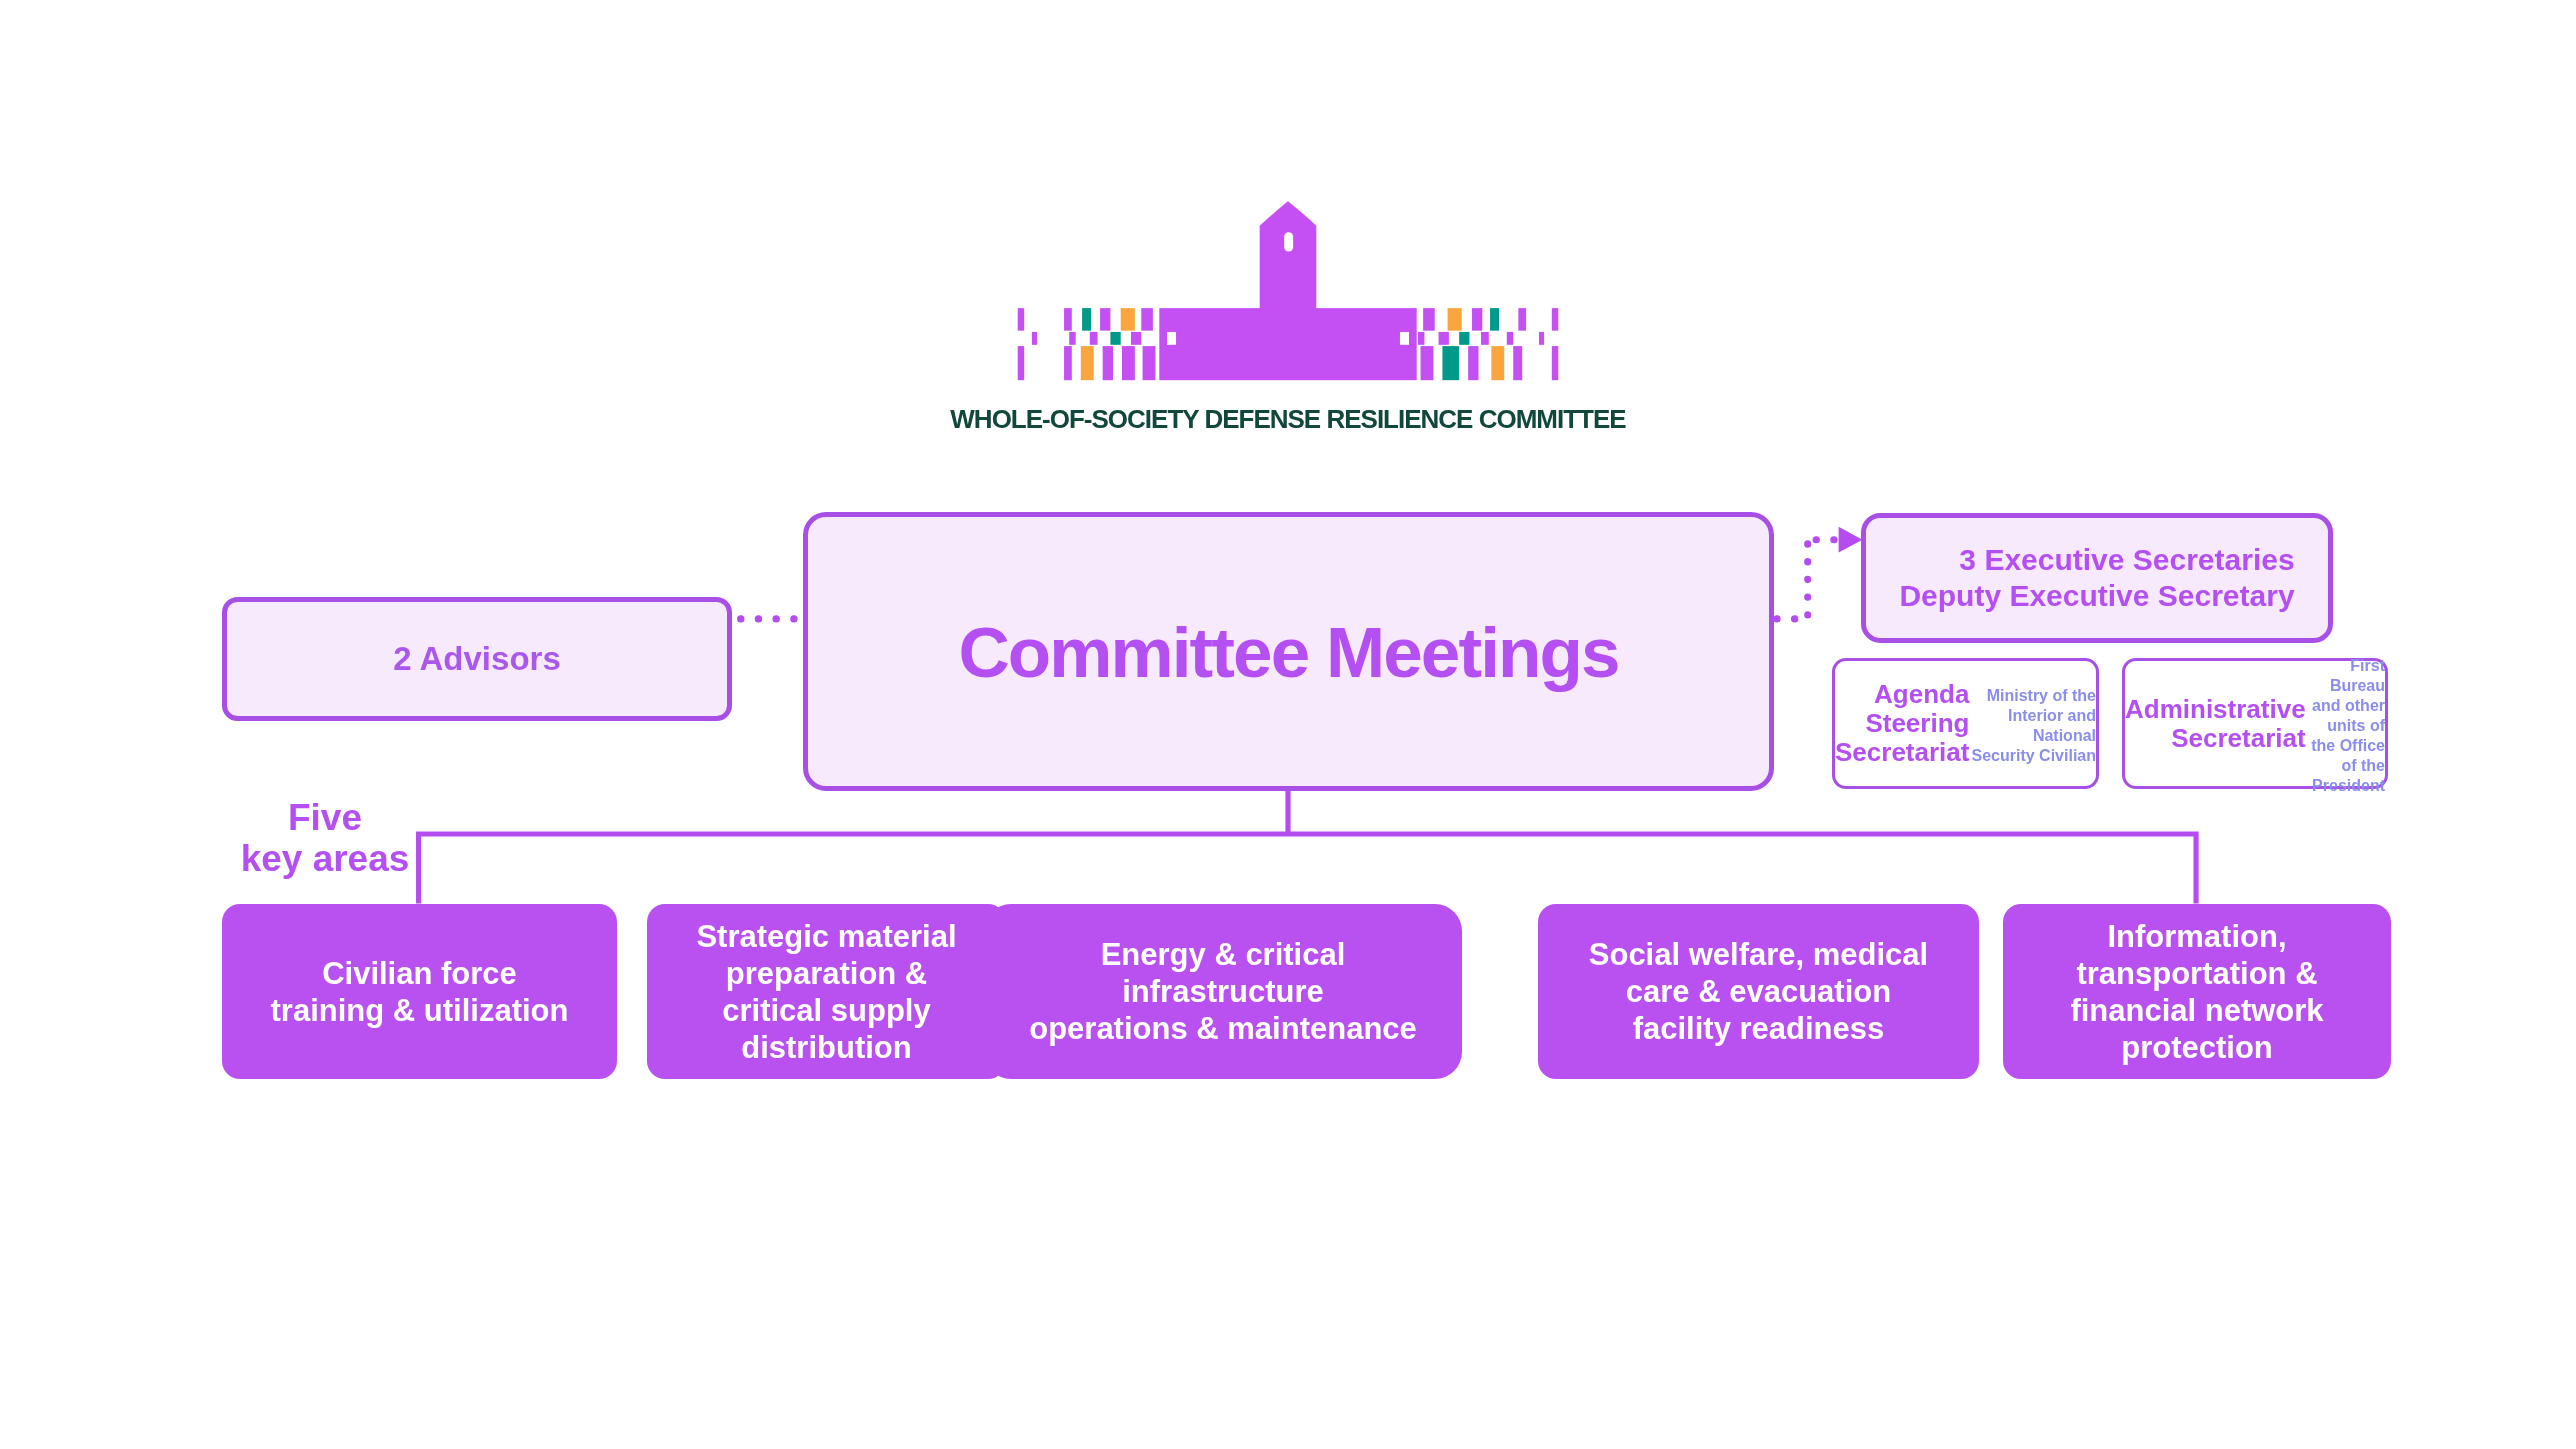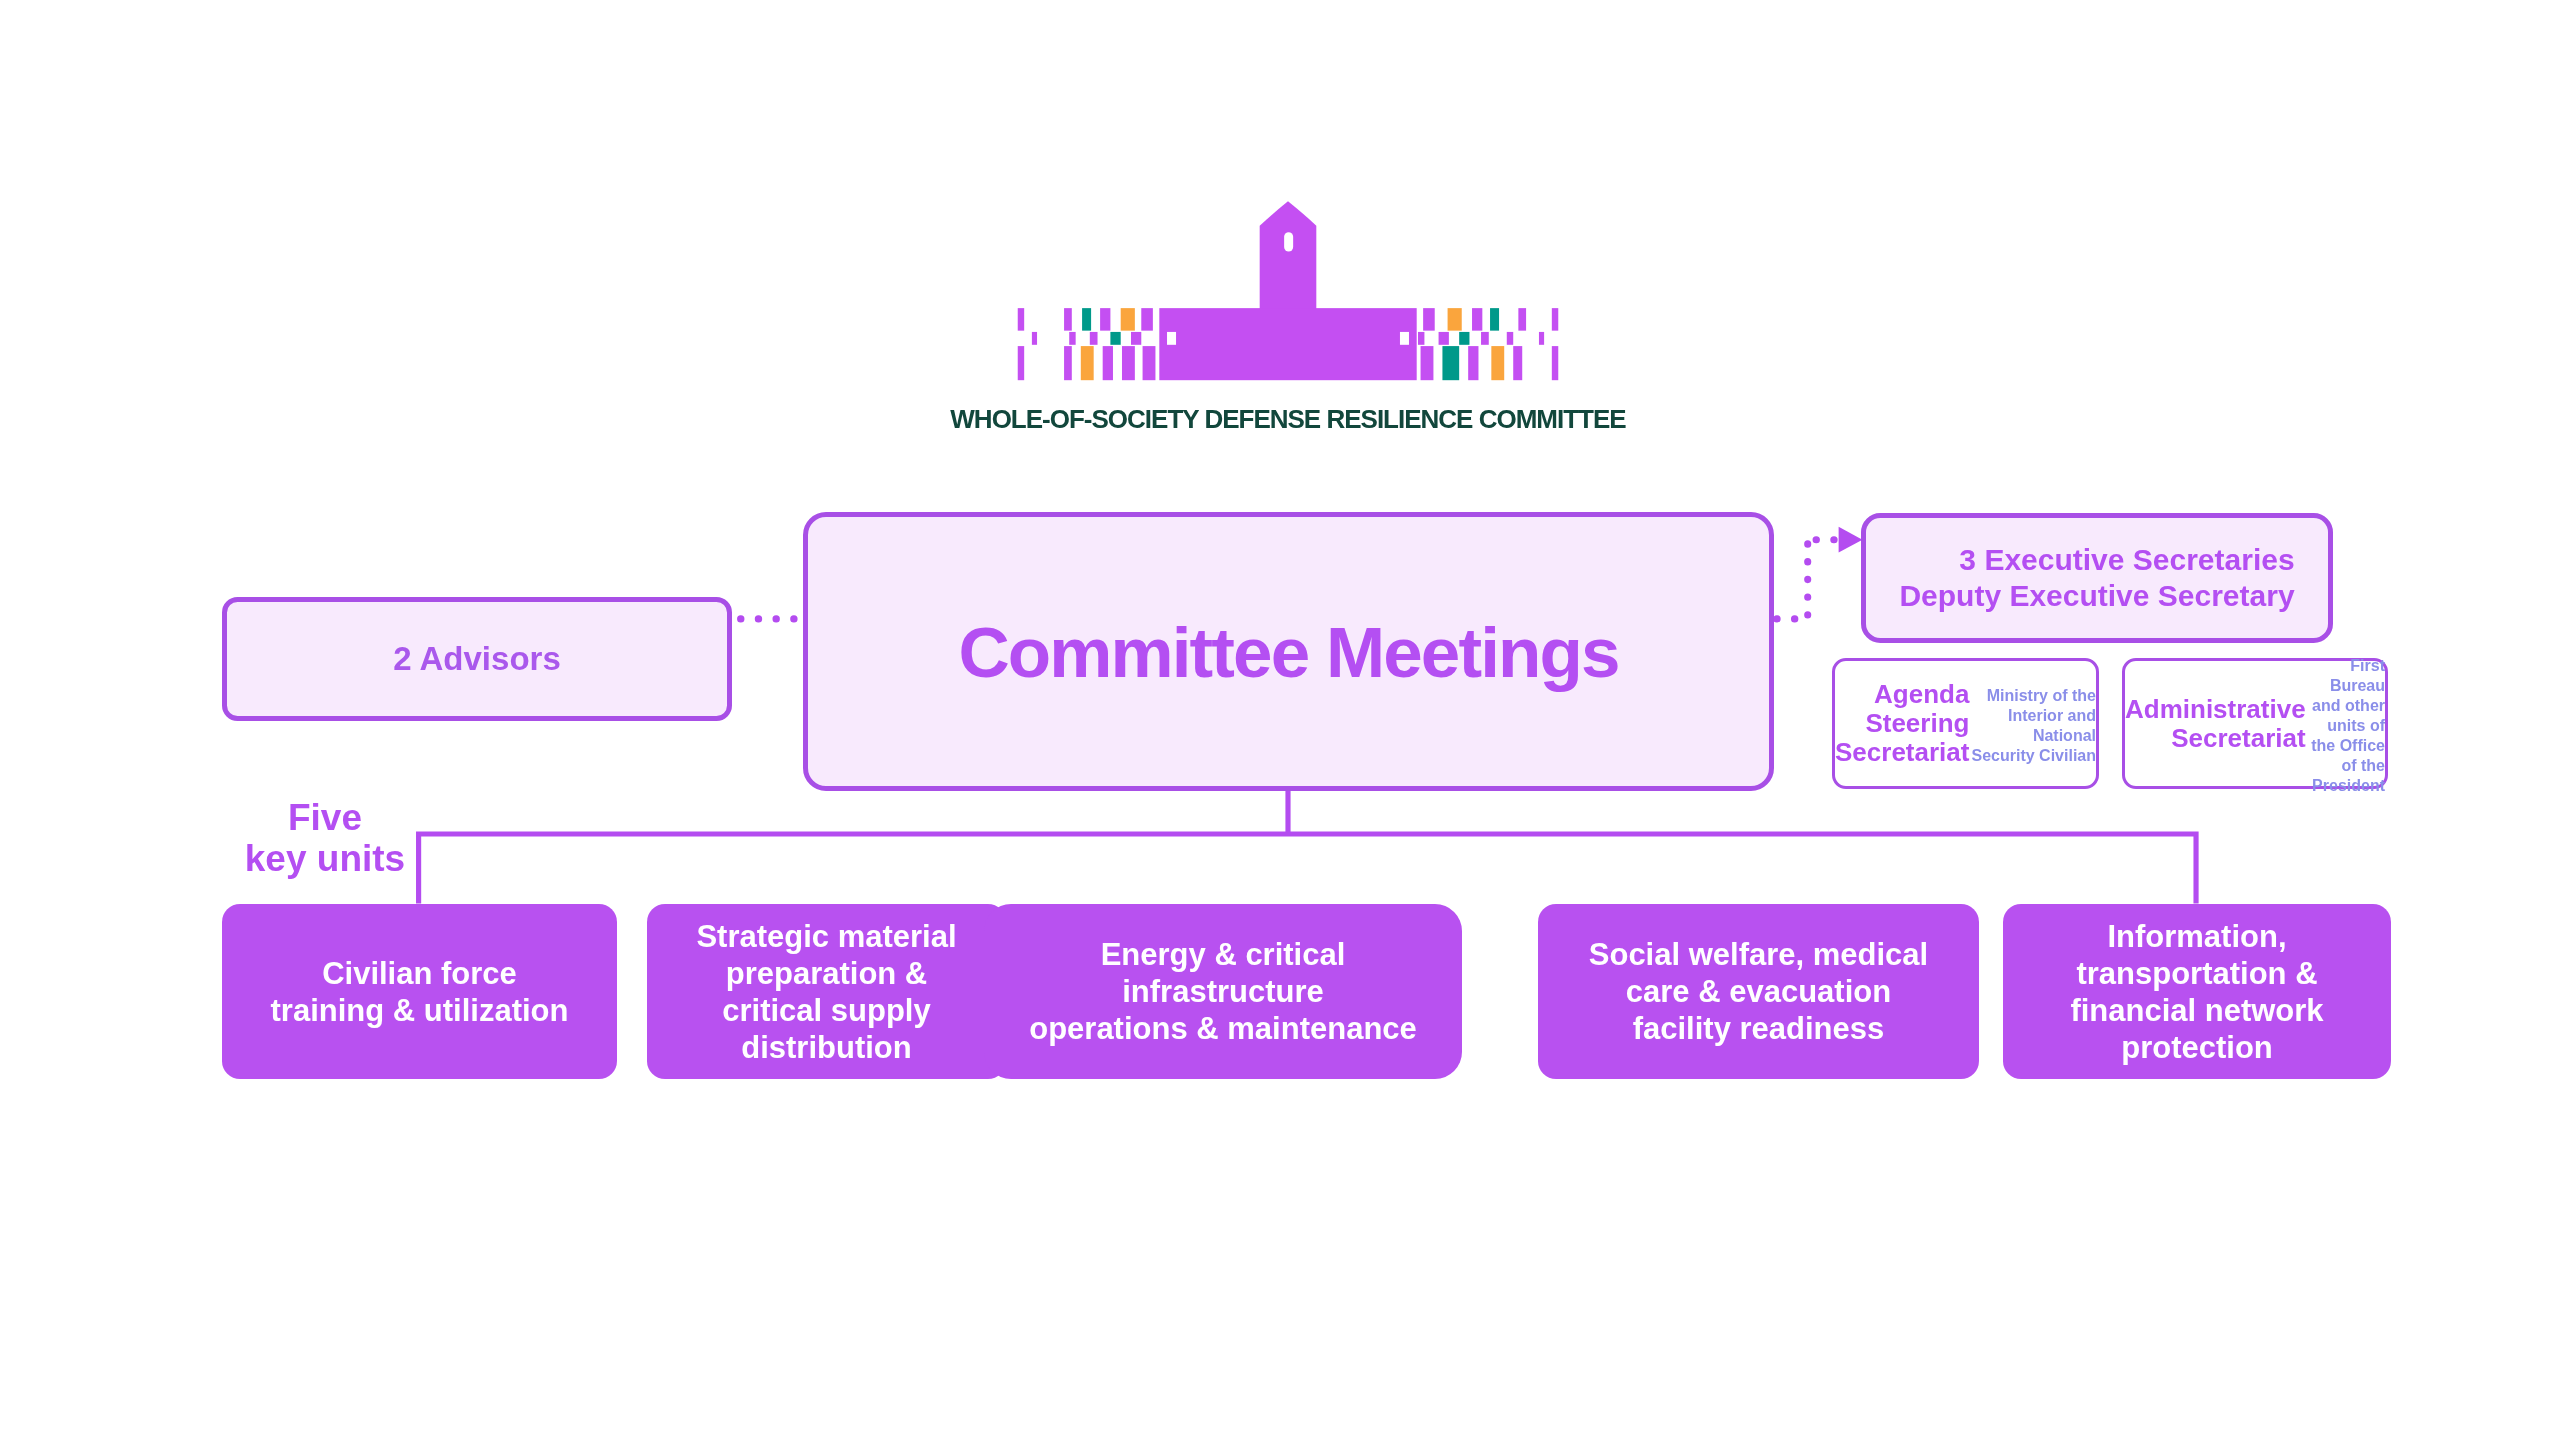--- a/index.html
+++ b/index.html
@@ -156,21 +156,21 @@
 </div>
 
 <div id="admin-box" class="abs outline-box white-box">
   <div class="sec-title pre">Administrative
 Secretariat</div>
   <div class="sec-sub pre">First Bureau and other units of
 the Office of the President</div>
 </div>
 
 <div id="key-areas-label" class="abs pre">Five
-key units</div>
+key areas</div>
 
 <div id="area-1" class="abs area-box pre">Civilian force
 training &amp; utilization</div>
 <div id="area-2" class="abs area-box pre">Strategic material
 preparation &amp;
 critical supply
 distribution</div>
 <div id="area-3" class="abs area-box pre">Energy &amp; critical
 infrastructure
 operations &amp; maintenance</div>

